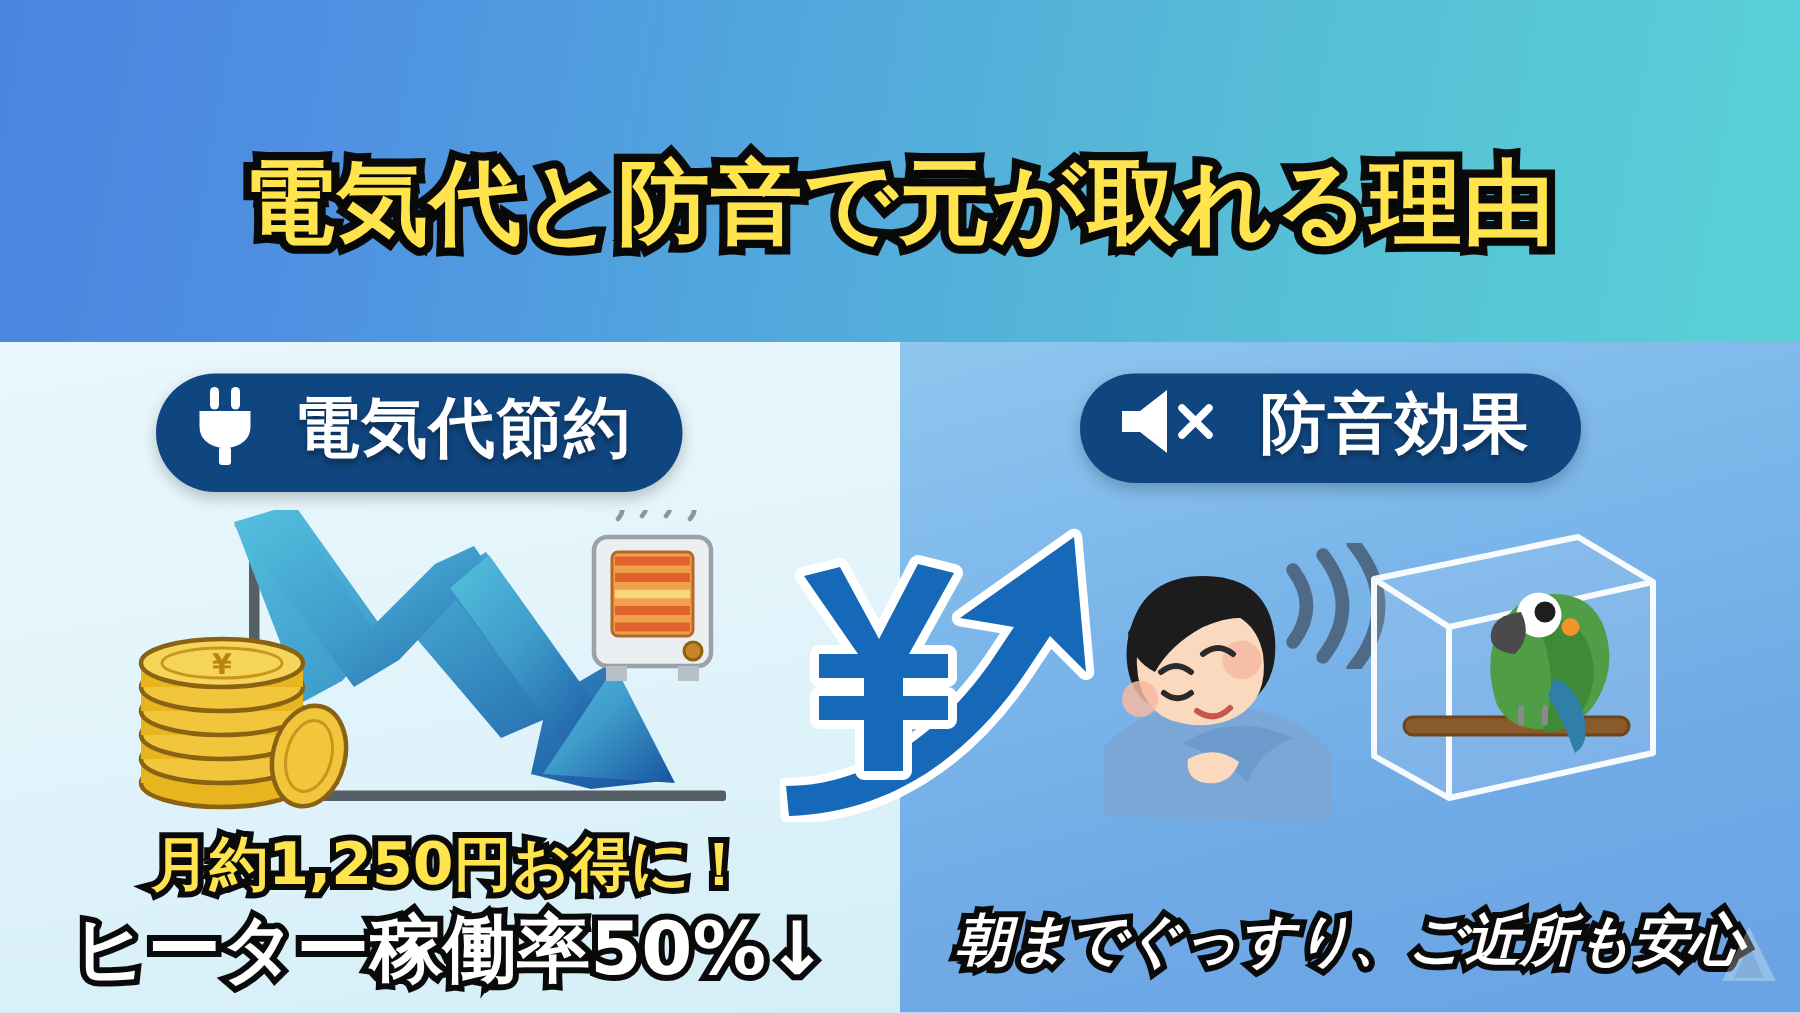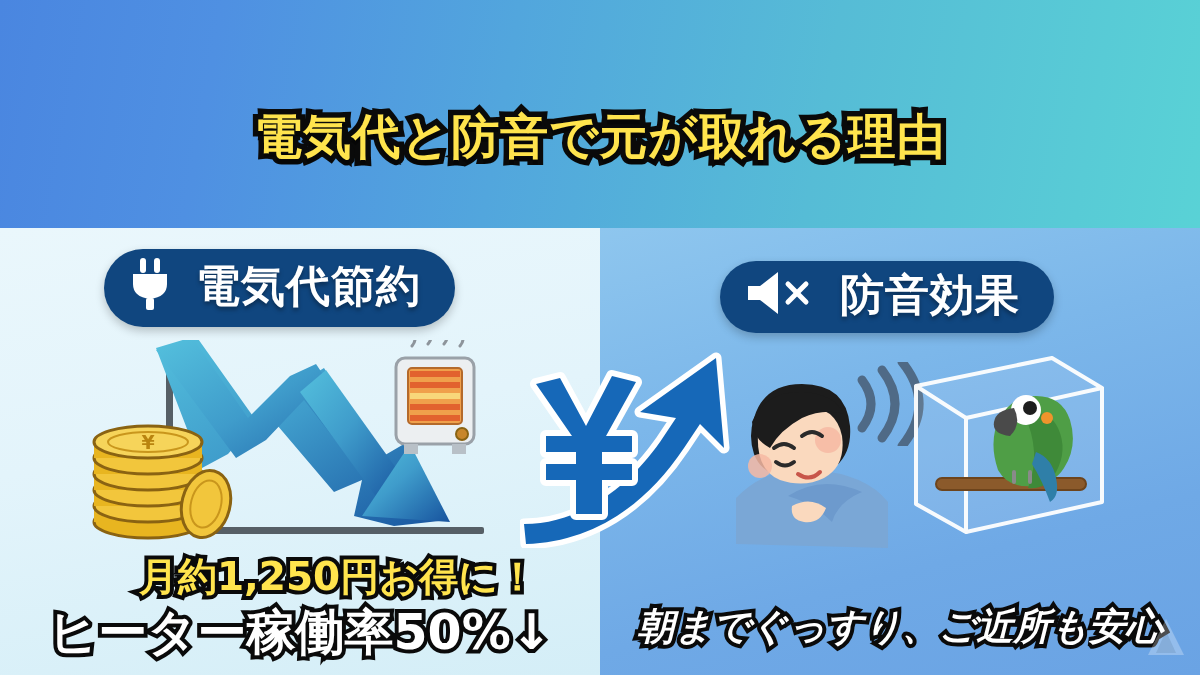--- a/index.html
+++ b/index.html
@@ -24,21 +24,21 @@
   .t-line{
     font-weight:900;letter-spacing:1px;line-height:1.02;white-space:nowrap;
     font-family:"DejaVu Sans","Liberation Sans",sans-serif;
   }
   .t-line1{
     font-size:70px;color:#ffffff;
     -webkit-text-stroke:11px #0a0a0a;paint-order:stroke fill;
     text-shadow:0 5px 0 rgba(0,0,0,.35);
   }
   .t-line2{
-    font-size:48px;color:#ffe44d;
+    font-size:61px;color:#ffe44d;
     -webkit-text-stroke:11px #0a0a0a;paint-order:stroke fill;
     text-shadow:0 5px 0 rgba(0,0,0,.35);
     margin-top:44px;
   }
 
   
   .panel-left{
     position:absolute;left:0;top:228px;width:600px;height:447px;
     background:linear-gradient(170deg,#eaf7fc 0%,#e3f4fb 45%,#d4eef7 100%);
   }
@@ -48,21 +48,21 @@
   }
 
   
   .badge{
     position:absolute;display:flex;align-items:center;gap:26px;
     background:#10467f;border-radius:44px;
     padding:9px 34px 13px 26px;
     box-shadow:0 4px 10px rgba(0,0,0,.22);
   }
   .badge.left{left:104px;top:249px;}
-  .badge.right{left:720px;top:261px;}
+  .badge.right{left:720px;top:249px;}
   .badge-label{
     color:#fff;font-size:44px;font-weight:900;letter-spacing:1px;white-space:nowrap;
     font-family:"DejaVu Sans","Liberation Sans",sans-serif;line-height:1.05;
     text-shadow:0 3px 4px rgba(0,0,0,.35);
   }
   .badge-icon{display:block;flex:0 0 auto;}
 
   
   .axis-v{position:absolute;left:166px;top:348px;width:7px;height:185px;background:#565f66;border-radius:2px;}
   .axis-h{position:absolute;left:166px;top:527px;width:318px;height:7px;background:#565f66;border-radius:2px;}
@@ -84,21 +84,21 @@
     font-family:"DejaVu Sans","Liberation Sans",sans-serif;line-height:1.06;
   }
   .cap-yellow{
     color:#ffe44d;font-size:39px;
     -webkit-text-stroke:8px #0a0a0a;paint-order:stroke fill;
   }
   .cap-white{
     color:#ffffff;font-size:49px;
     -webkit-text-stroke:8px #0a0a0a;paint-order:stroke fill;
   }
-  .cap-l1{left:0;top:556px;width:600px;margin-left:38px;}
+  .cap-l1{left:0;top:556px;width:600px;}
   .cap-l2{left:0;top:607px;width:600px;}
   .cap-r1{left:600px;top:556px;width:600px;}
   .cap-r2{left:600px;top:607px;width:600px;font-size:37px;font-style:italic;}
 
   .watermark{position:absolute;right:6px;bottom:4px;opacity:.5;}
 </style>
 </head>
 <body>
 
 <div id="stage">

